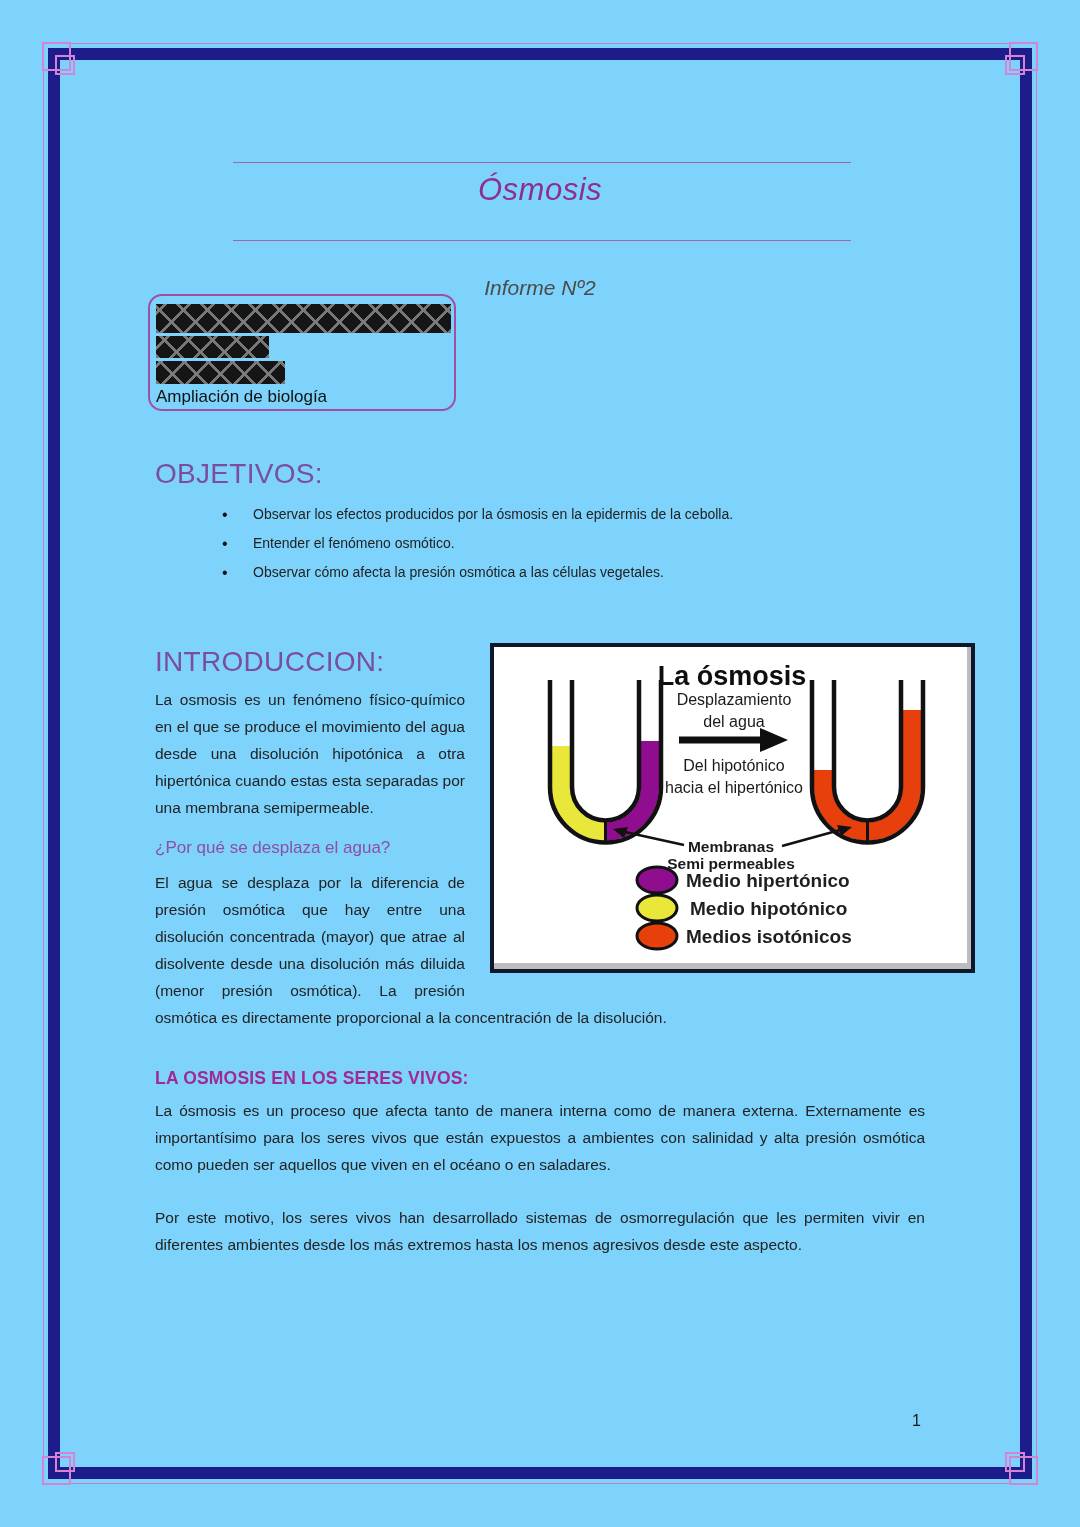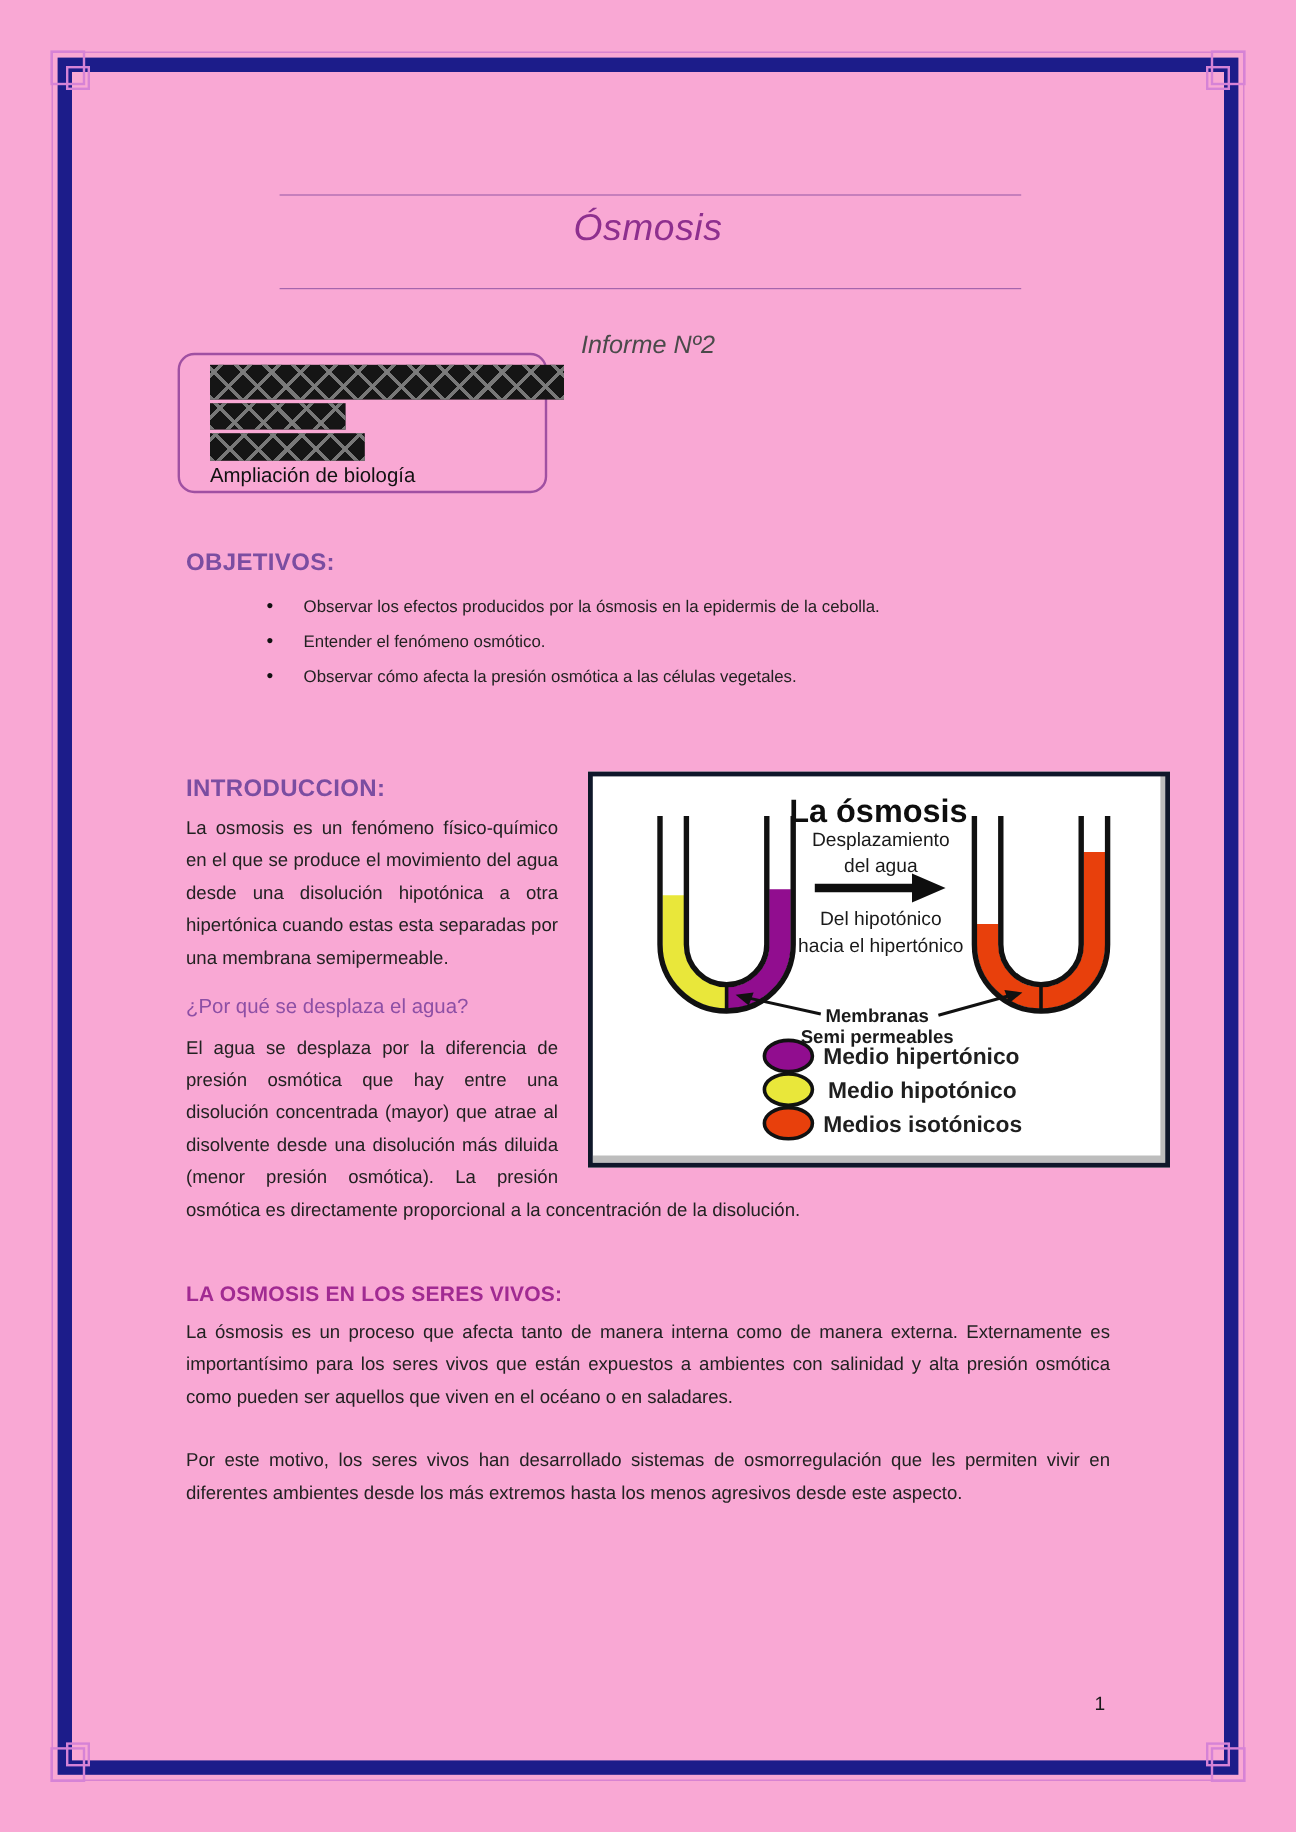--- a/index.html
+++ b/index.html
@@ -1,19 +1,19 @@
 <!DOCTYPE html>
 <html><head>
 <meta charset="utf-8">
 <style>
   html,body{margin:0;padding:0;background:#fff;}
   .page{
     position:relative;
     width:1080px;height:1527px;
-    background:#f9a8d4;
+    background:#7dd3fc;
     font-family:"Liberation Sans", sans-serif;
     color:#262626;
     overflow:hidden;
   }
   
   .frame-outer{
     position:absolute;left:43px;top:43px;right:43px;bottom:43px;
     border:1px solid #d07ad0;
   }
   .frame-navy{
@@ -46,37 +46,37 @@
     position:absolute;left:0;top:276px;width:1080px;
     text-align:center;
     font-size:21px;font-style:italic;color:#4a4a4a;
   }
 
   
   .redact-box{
     position:absolute;left:148px;top:294px;
     width:308px;height:117px;
     border:2px solid #a050a2;border-radius:14px;
-    padding:8px 0 0 25px;box-sizing:border-box;
+    padding:8px 0 0 6px;box-sizing:border-box;
   }
   .redact-bar{
     background-color:#151515;
     background-image:
       repeating-linear-gradient(45deg,  rgba(125,125,125,.95) 0 3px, transparent 3px 17px),
       repeating-linear-gradient(-45deg, rgba(125,125,125,.95) 0 3px, transparent 3px 17px);
     margin-bottom:3px;
   }
   .bar1{width:295px;height:29px;}
   .bar2{width:113px;height:22px;}
   .bar3{width:129px;height:23px;}
   .redact-label{font-size:17px;color:#111;margin-top:1px;}
 
   
   .h-purple{
-    font-size:20px;font-weight:700;color:#7b4da1;
+    font-size:28px;font-weight:400;color:#7b4da1;
     margin:0 0 0 0;letter-spacing:0.3px;
   }
   .body-text{
     font-size:15.5px;line-height:27px;text-align:justify;color:#222;
   }
   .objetivos{
     position:absolute;left:155px;top:458px;width:820px;
   }
   .objetivos ul{
     list-style:none;margin:11px 0 0 0;padding:0;

